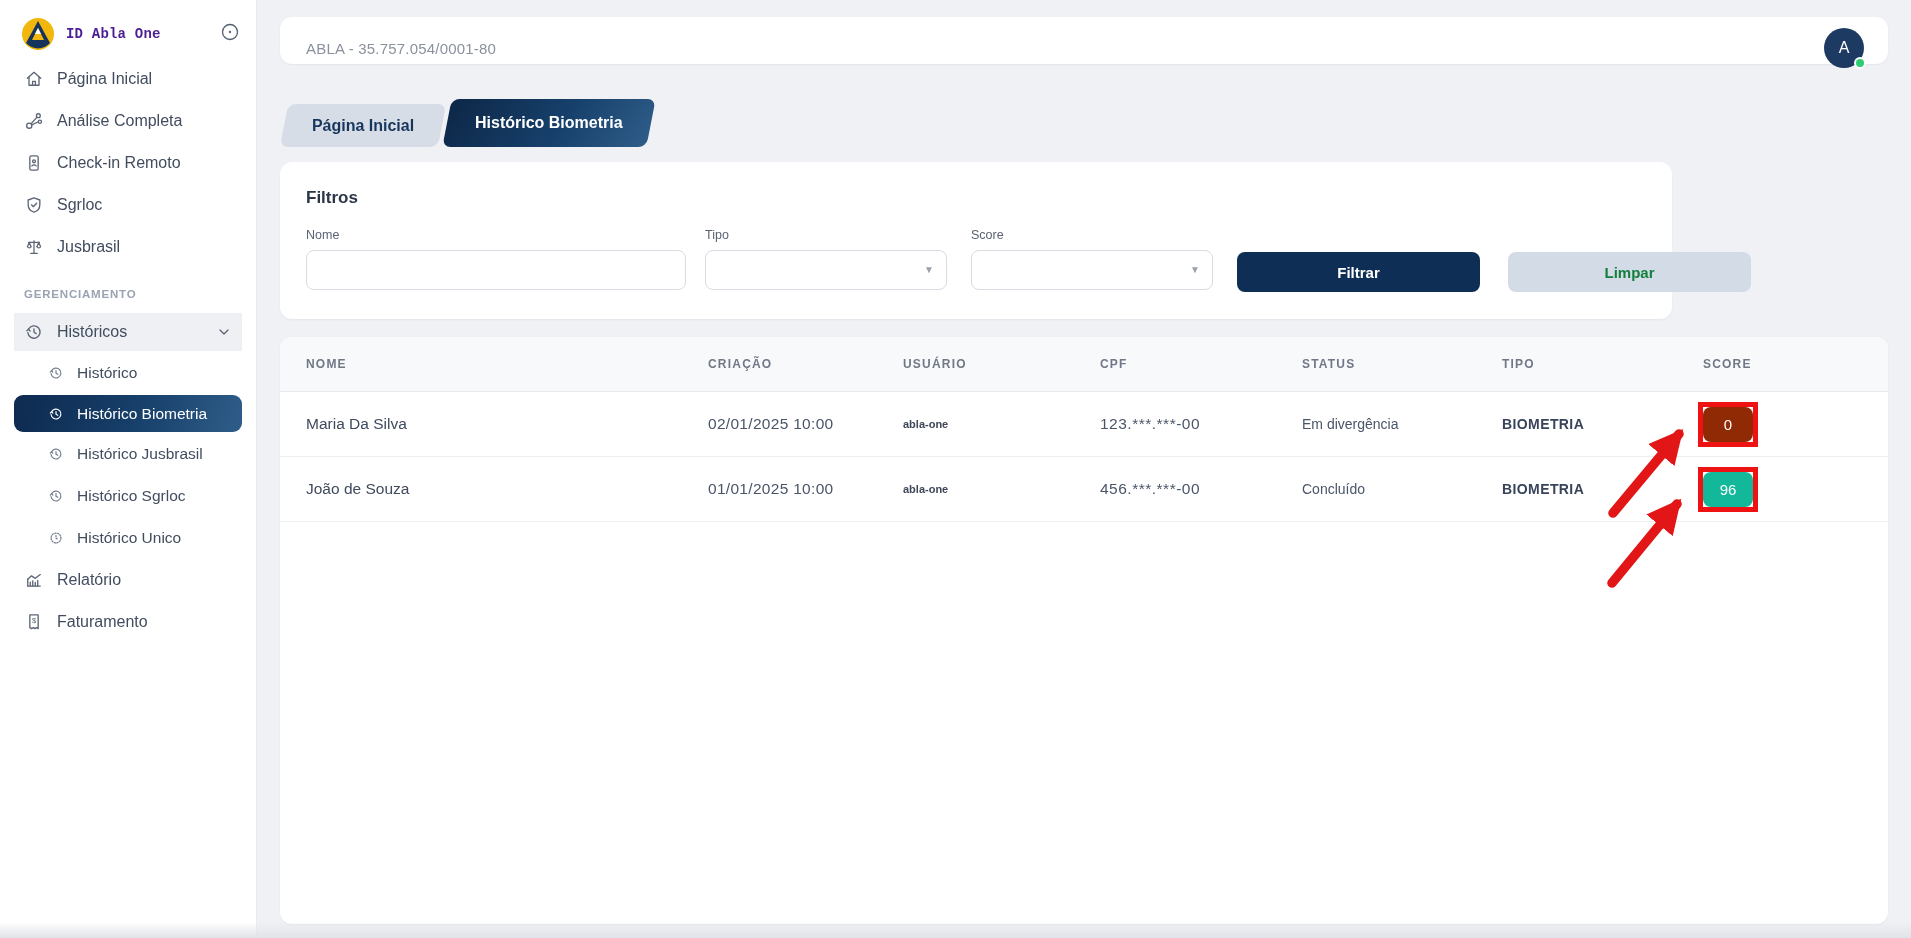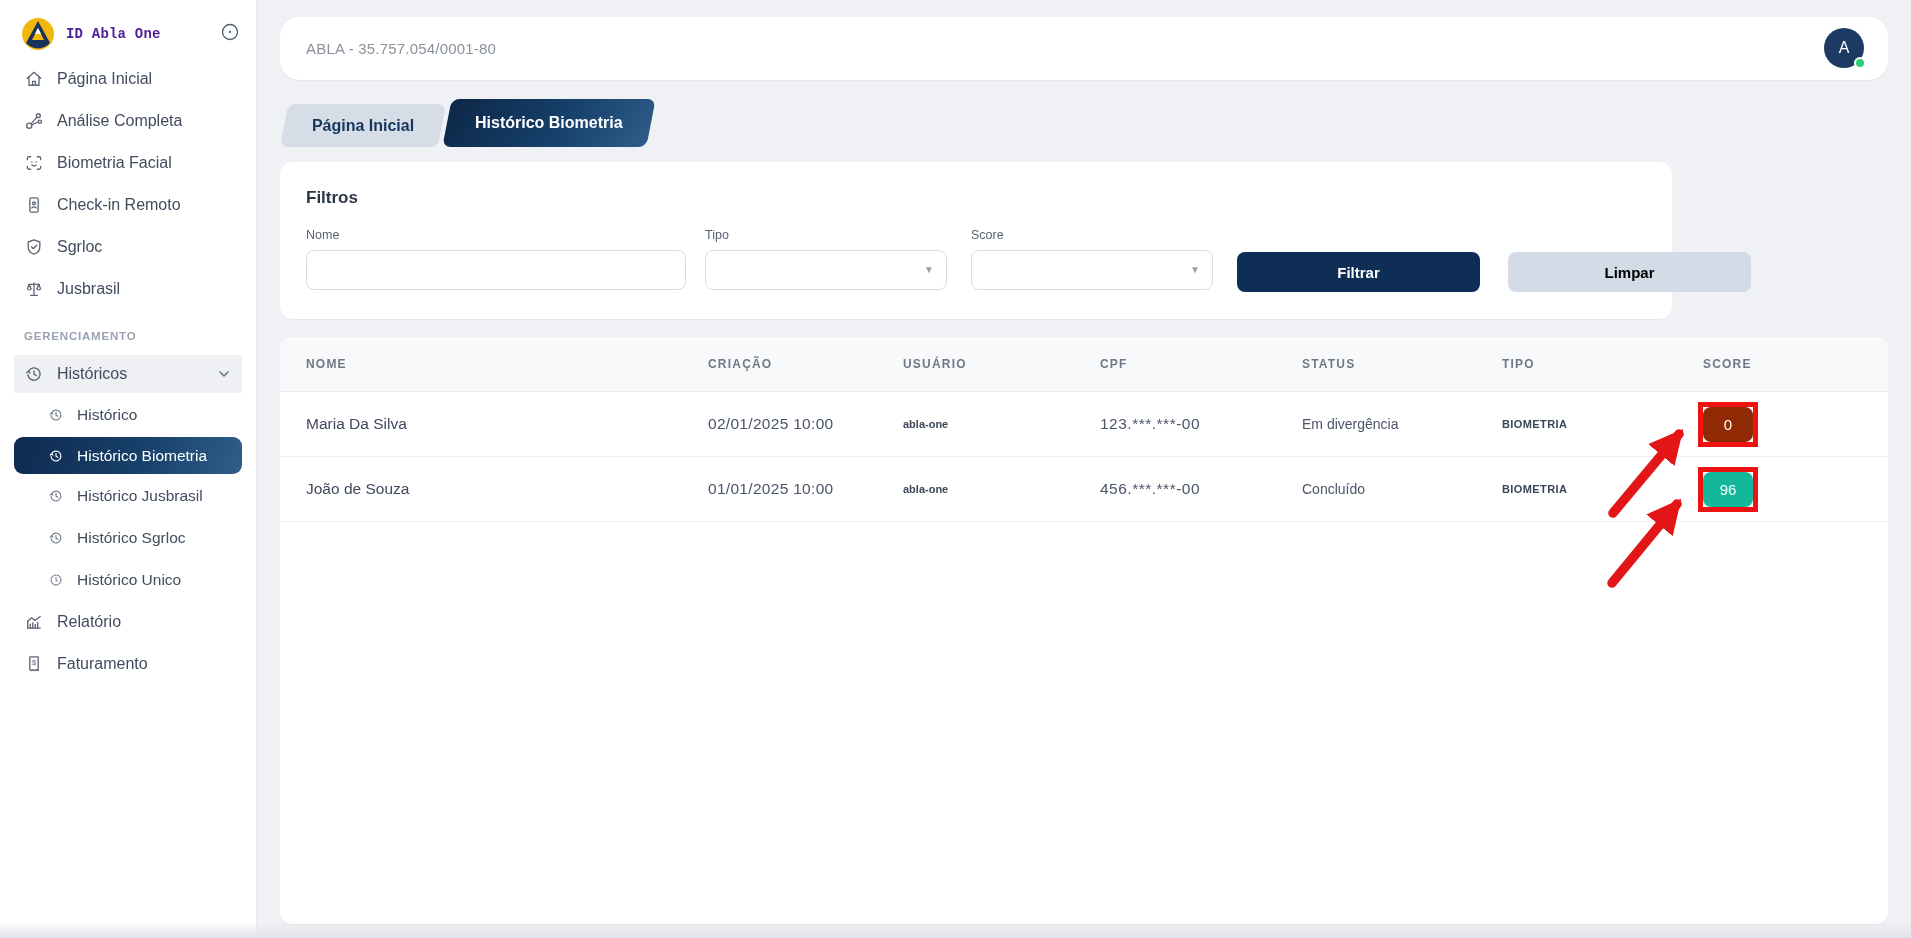--- a/index.html
+++ b/index.html
@@ -14,21 +14,21 @@
 .nav-item .ico { width:20px; height:20px; color:#5d6675; flex:0 0 auto; display:flex; }
 .section-label { height:44px; display:flex; align-items:flex-end; padding:0 10px 12px 10px; color:#9aa3b2; font-size:11.5px; letter-spacing:.8px; font-weight:bold; }
 .pill-gray { background:#eef0f4; border-radius:1px; height:38px; margin:1px 0; }
 .pill-gray .chev { margin-left:auto; color:#5d6675; display:flex; }
 .sub-item { padding-left:34px; font-size:15.5px; }
 .sub-item .ico { width:16px; height:16px; color:#737d8c; }
 .pill-active { background:linear-gradient(105deg,#0e2a50 0%,#17406a 55%,#2f5d89 100%); border-radius:9px; height:37px; margin:1px 0; color:#fff; }
 .pill-active .ico { color:#fff; }
 
 
-.topcard { position:absolute; left:280px; top:17px; width:1608px; height:63px; background:#fff; border-radius:19px; box-shadow:0 1px 2px rgba(16,24,40,.05); }
+.topcard { position:absolute; left:280px; top:17px; width:1608px; height:47px; background:#fff; border-radius:12px; box-shadow:0 1px 2px rgba(16,24,40,.05); }
 .topcard-text { line-height:63px; padding-left:26px; color:#8a919d; font-size:15px; letter-spacing:.2px; }
 .avatar { position:absolute; right:24px; top:11px; width:40px; height:40px; border-radius:50%; background:#1d3a63; color:#fff; display:flex; align-items:center; justify-content:center; font-size:16px; }
 .status-dot { position:absolute; right:-2px; bottom:-1px; width:12px; height:12px; background:#2ecc71; border:2px solid #fff; border-radius:50%; }
 
 
 .tabs { position:absolute; left:284px; top:99px; display:flex; align-items:flex-end; height:48px; }
 .tab { height:43px; padding:0 28px; transform:skewX(-11deg); border-radius:8px; display:flex; align-items:center; background:#d7dde6; }
 .tab span { transform:skewX(11deg); color:#17365e; font-weight:bold; font-size:16px; white-space:nowrap; }
 .tab.active { height:48px; background:linear-gradient(115deg,#0d2747 0%,#16406b 55%,#2e5c88 100%); margin-left:5px; }
 .tab.active span { color:#fff; }
@@ -38,34 +38,34 @@
 .filter-title { position:absolute; left:26px; top:26px; font-size:17px; font-weight:bold; color:#2b3647; }
 .field { position:absolute; }
 .field label { display:block; font-size:12.5px; color:#5a6374; margin-bottom:8px; }
 .tbox { height:40px; border:1px solid #d8dce3; border-radius:8px; background:#fff; position:relative; }
 .tbox .caret { position:absolute; right:12px; top:13px; color:#9aa1ad; font-size:10px; }
 .f-nome { left:26px; top:66px; width:380px; }
 .f-tipo { left:425px; top:66px; width:242px; }
 .f-score { left:691px; top:66px; width:242px; }
 .btn { position:absolute; top:90px; height:40px; border:none; border-radius:8px; font-size:15px; font-weight:bold; font-family:"Liberation Sans",sans-serif; }
 .btn-filtrar { left:957px; width:243px; background:#0e2e55; color:#fff; }
-.btn-limpar { left:1228px; width:243px; background:#d3dbe7; color:#000000; }
+.btn-limpar { left:1228px; width:243px; background:#d3dbe7; color:#15803d; }
 
 
 .table-card { position:absolute; left:280px; top:337px; width:1608px; height:587px; background:#fff; border-radius:12px; box-shadow:0 1px 2px rgba(16,24,40,.05); overflow:hidden; }
 .tgrid { display:grid; grid-template-columns:402px 195px 197px 202px 200px 196px 1fr; padding-left:26px; align-items:center; }
 .thead { height:55px; background:#f8f9fb; border-bottom:1px solid #e7e9ee; }
 .thead div { font-size:12px; letter-spacing:1.2px; color:#707786; font-weight:bold; }
 .trow { height:65px; border-bottom:1px solid #edeef2; }
 .c-name { font-size:15.5px; color:#3f4a5c; }
 .c-date { font-size:15.5px; color:#4a5568; letter-spacing:.3px; }
 .c-user { font-size:11px; font-weight:bold; color:#3d4758; }
 .c-cpf  { font-size:15.5px; color:#4a5568; letter-spacing:.5px; }
 .c-status { font-size:14px; color:#4a5568; }
-.c-tipo { font-size:11px; font-weight:bold; color:#39445a; letter-spacing:.4px; }
+.c-tipo { font-size:14px; font-weight:bold; color:#39445a; letter-spacing:.4px; }
 .score-annot { width:60px; height:45px; border:5px solid #ee1212; background:#fff; display:flex; align-items:center; justify-content:center; }
 .score-badge { width:50px; height:35px; border-radius:8px; color:#fff; font-size:15px; display:flex; align-items:center; justify-content:center; }
 
 
 .arrows { position:absolute; left:1586px; top:405px; width:130px; height:200px; z-index:6; pointer-events:none; }
 
 .bottom-fade { position:absolute; left:0; right:0; bottom:0; height:16px; background:linear-gradient(rgba(240,241,245,0) 0%, #e0e3e9 100%); z-index:5; }
 </style>
 </head>
 <body>
@@ -107,34 +107,20 @@
           <circle cx="6.3" cy="17.6" r="3.1"></circle>
           <circle cx="17.2" cy="5.6" r="2.3"></circle>
           <circle cx="19.1" cy="12.9" r="1.9"></circle>
           <path d="M8.6 15.2 L15.4 7.6"></path>
           <path d="M9.3 16.6 L17.2 12.9"></path>
         </svg>
     </span>
     <span>Análise Completa</span>
   </div>
 
-  <div class="nav-item">
-    <span class="ico">
-      <svg viewBox="0 0 24 24" fill="none" stroke="currentColor" stroke-width="1.6" stroke-linecap="round">
-          <path d="M4 8 V6.5 Q4 4.5 6 4.5 H8"></path>
-          <path d="M20 8 V6.5 Q20 4.5 18 4.5 H16"></path>
-          <path d="M4 16 V17.5 Q4 19.5 6 19.5 H8"></path>
-          <path d="M20 16 V17.5 Q20 19.5 18 19.5 H16"></path>
-          <circle cx="9.4" cy="10.8" r="0.9" fill="currentColor" stroke="none"></circle>
-          <circle cx="14.6" cy="10.8" r="0.9" fill="currentColor" stroke="none"></circle>
-          <path d="M9.3 14.5 Q12 16.6 14.7 14.5"></path>
-        </svg>
-    </span>
-    <span>Biometria Facial</span>
-  </div>
 
   <div class="nav-item">
     <span class="ico">
       <svg viewBox="0 0 24 24" fill="none" stroke="currentColor" stroke-width="1.6" stroke-linecap="round" stroke-linejoin="round">
           <rect x="7" y="3.5" width="10" height="17" rx="2"></rect>
           <circle cx="12" cy="10" r="1.7"></circle>
           <path d="M9.3 15.5 Q12 13 14.7 15.5"></path>
         </svg>
     </span>
     <span>Check-in Remoto</span>

